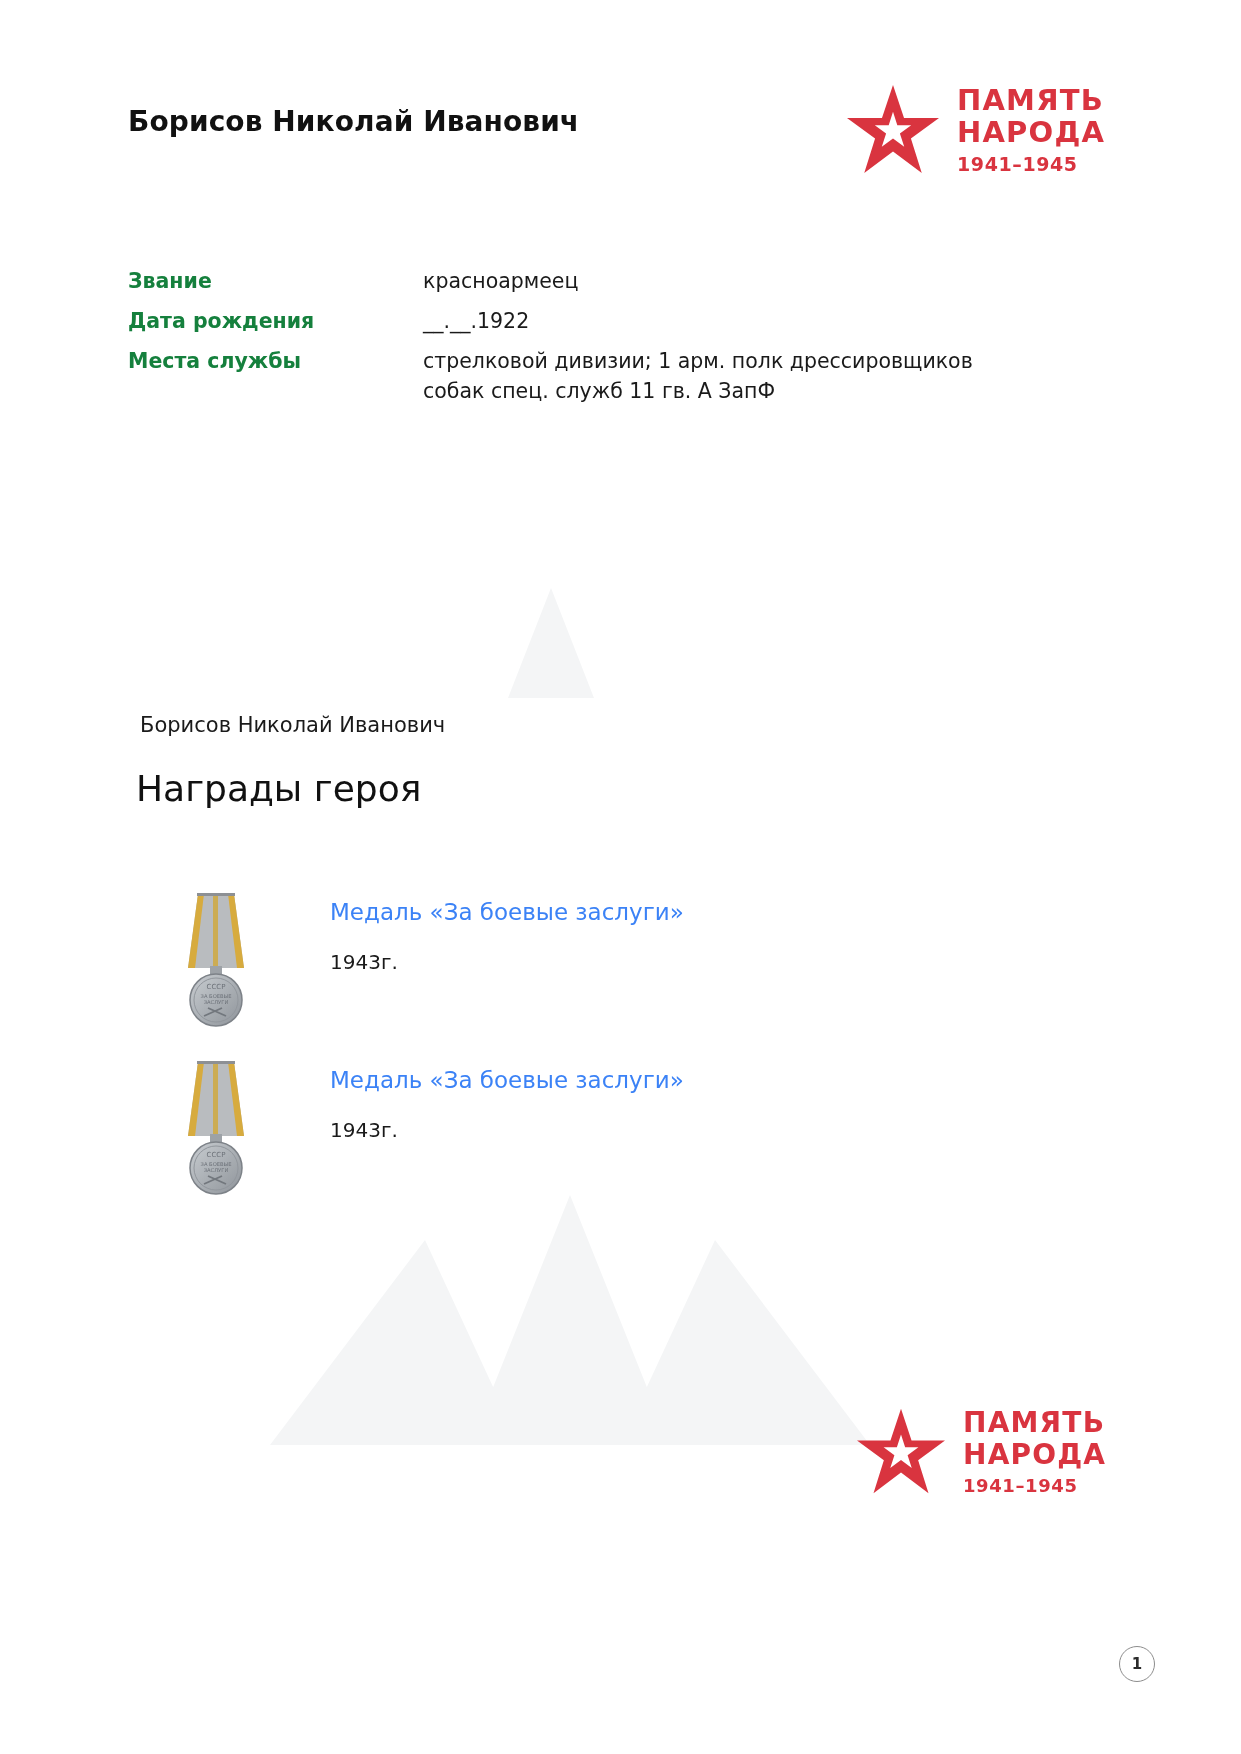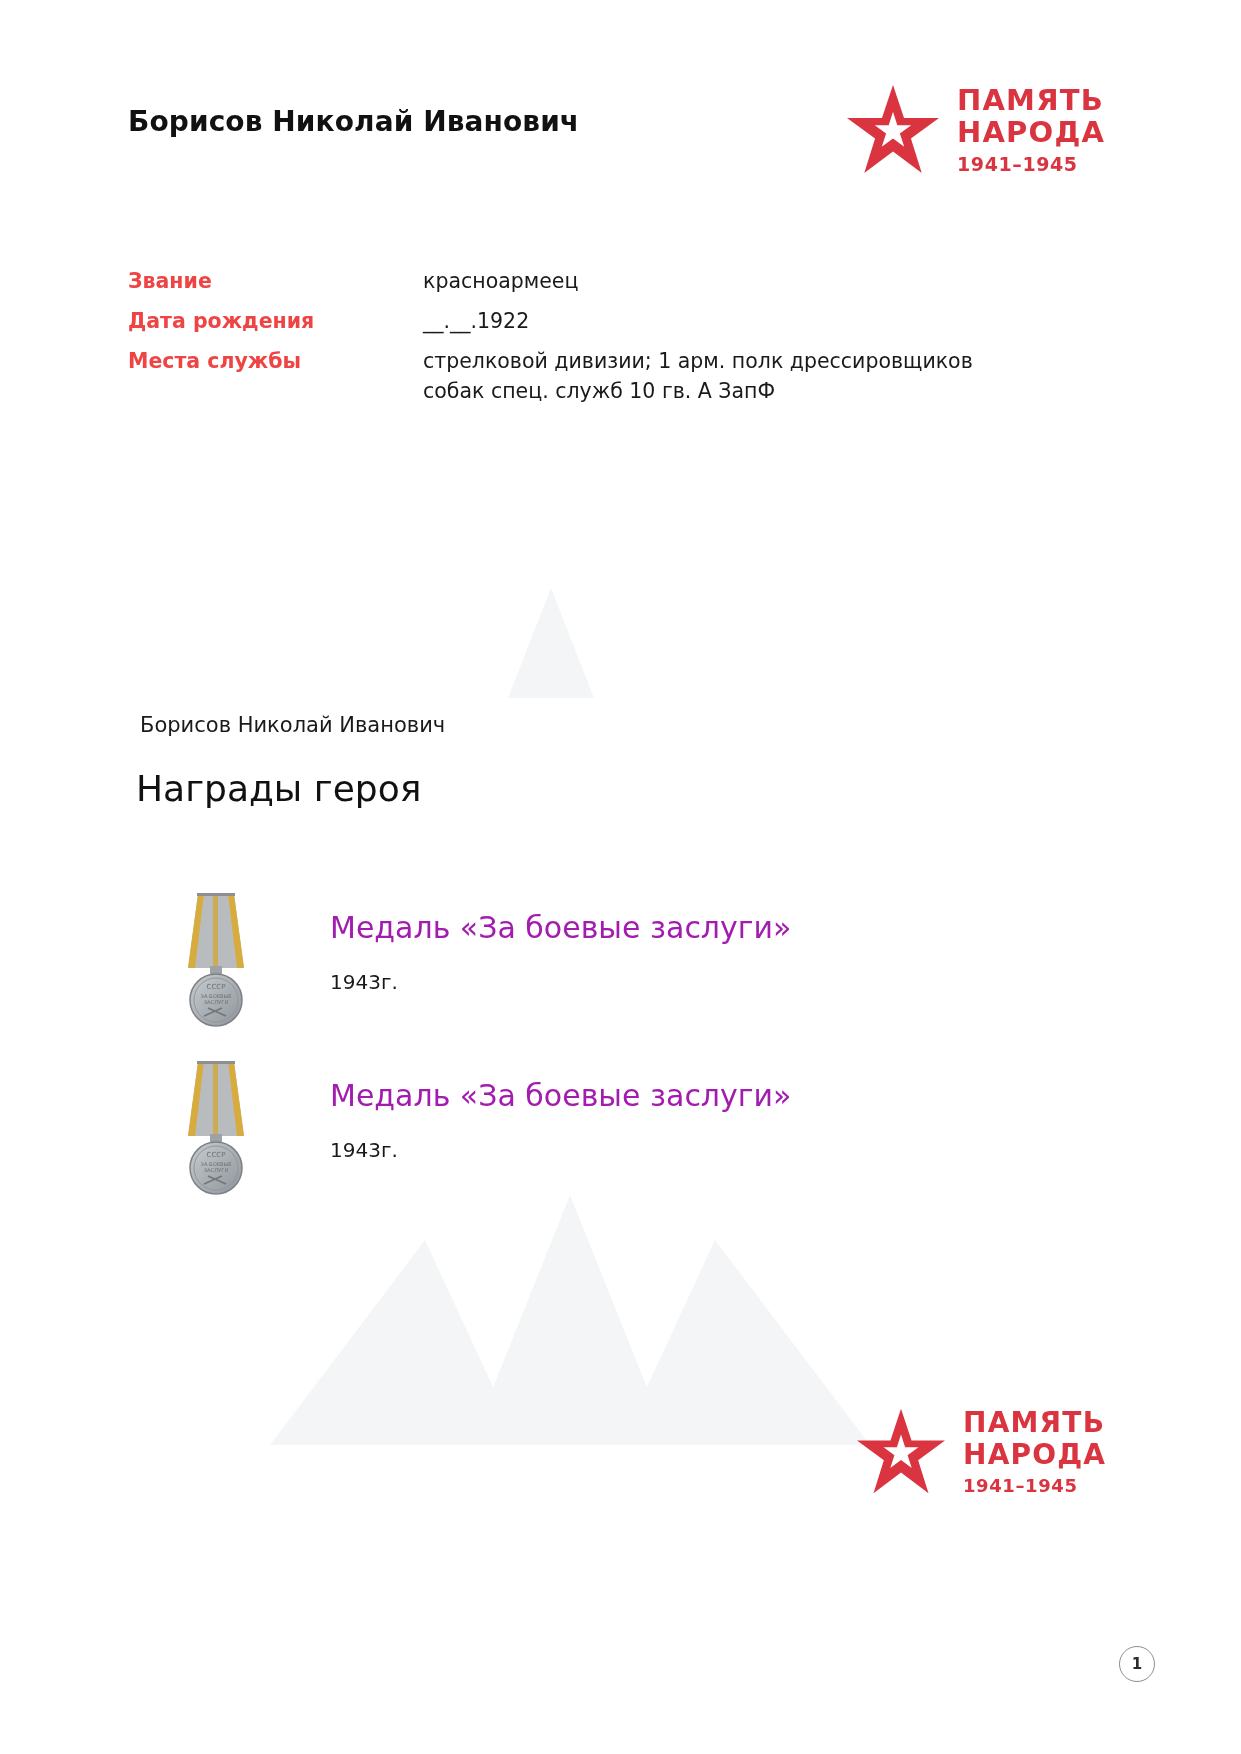--- a/index.html
+++ b/index.html
@@ -136,21 +136,21 @@
   }
   .info-row {
     display: flex;
     align-items: flex-start;
     margin-bottom: 9px;
   }
   .info-label {
     flex: 0 0 295px;
     font-size: 20.5px;
     font-weight: bold;
-    color: #ef4444;
+    color: #15803d;
     line-height: 1.5;
   }
   .info-value {
     flex: 1 1 auto;
     font-size: 20.5px;
     font-weight: normal;
     color: #1a1a1a;
     line-height: 1.5;
   }
   .info-value .vline { display: block; white-space: nowrap; }
@@ -197,25 +197,24 @@
     top: 0;
     width: 76px;
     height: 140px;
   }
   .award-text {
     position: absolute;
     left: 330px;
     top: 8px;
   }
   .award-name {
-    font-size: 30px;
-    color: #a21caf;
+    font-size: 23px;
+    color: #3b82f6;
     line-height: 1.25;
     white-space: nowrap;
-    margin-top: 11px;
   }
   .award-year {
     margin-top: 23px;
     font-size: 20px;
     color: #1a1a1a;
   }
 
   
   .page-number {
     position: absolute;
@@ -277,21 +276,21 @@
       <div class="info-label">Дата рождения</div>
       <div class="info-value">
         <span class="vline">__.__.1922</span>
       </div>
     </div>
 
     <div class="info-row">
       <div class="info-label">Места службы</div>
       <div class="info-value">
         <span class="vline">стрелковой дивизии; 1 арм. полк дрессировщиков</span>
-        <span class="vline">собак спец. служб 10 гв. А ЗапФ</span>
+        <span class="vline">собак спец. служб 11 гв. А ЗапФ</span>
       </div>
     </div>
 
   </div>
 
   <div class="awards-section">
 
     <div class="awards-person">Борисов Николай Иванович</div>
 
     <div class="awards-heading">Награды героя</div>

